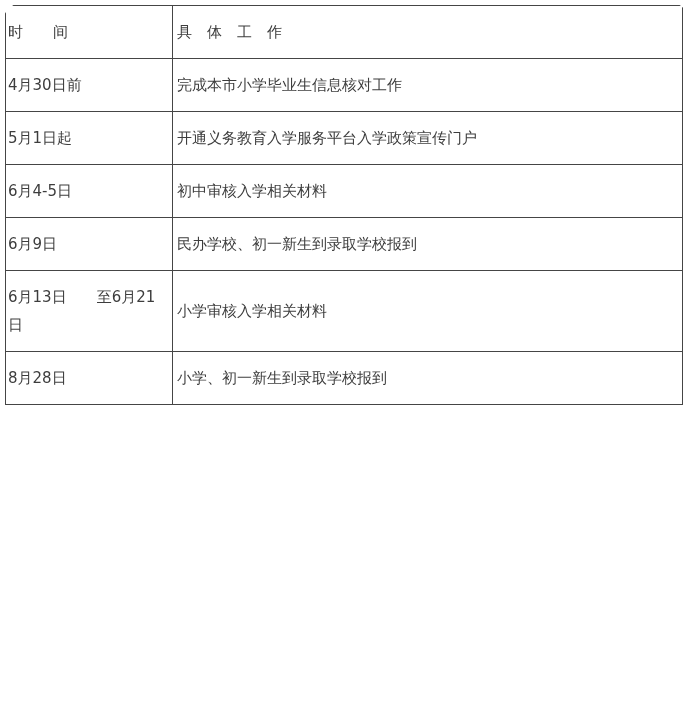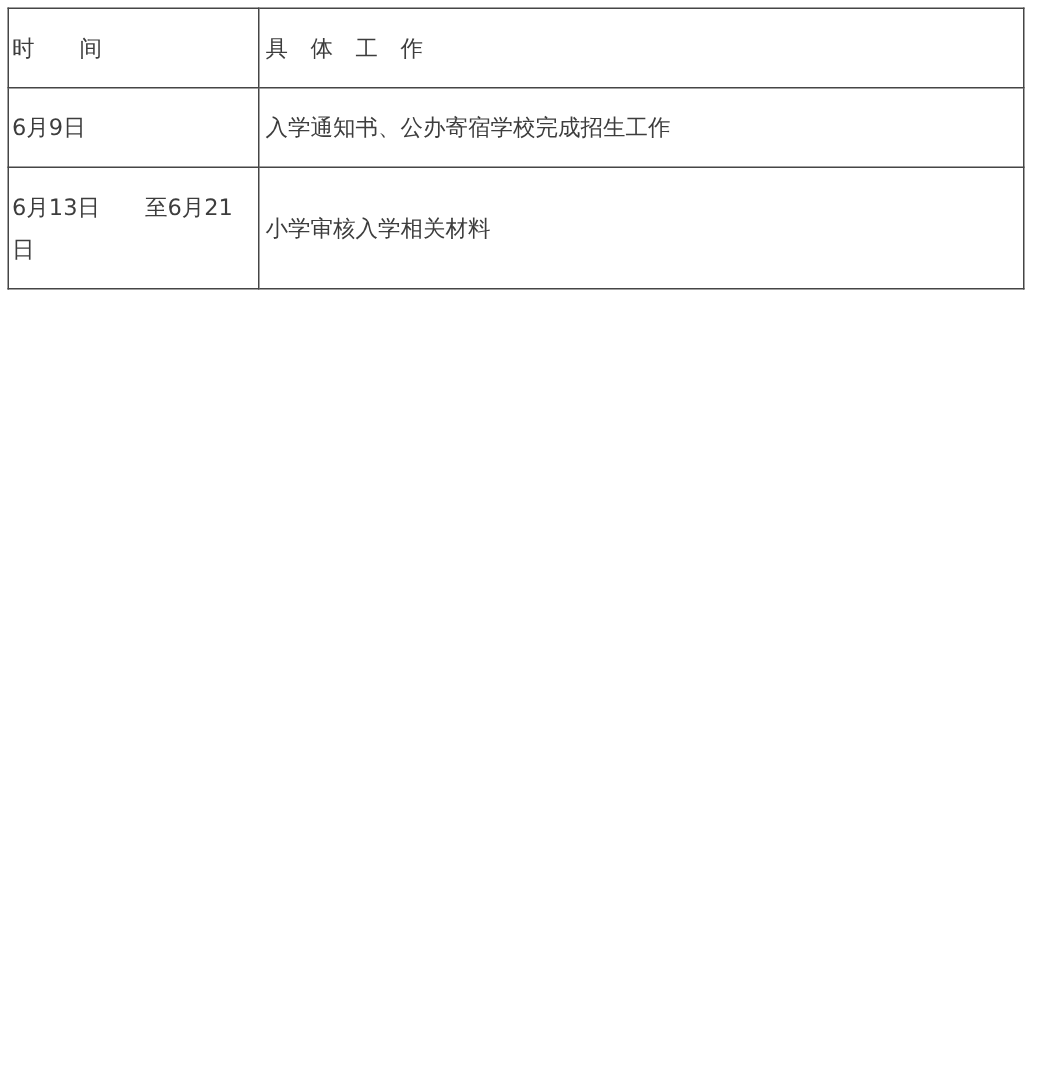--- a/index.html
+++ b/index.html
@@ -8,20 +8,21 @@
     padding: 0;
     background: #ffffff;
     font-family: "DejaVu Sans", "Liberation Sans", sans-serif;
   }
   .page {
     width: 693px;
     height: 721px;
     padding: 5px 11px 4px 5px;
     background: #ffffff;
     overflow: hidden;
+    border-radius: 30px;
   }
   table.schedule {
     border-collapse: collapse;
     width: 677px;
     table-layout: fixed;
   }
   table.schedule th,
   table.schedule td {
     border: 1px solid #454545;
     color: #3d3d3d;
@@ -52,22 +53,38 @@
       <col class="col-work">
     </colgroup>
     <thead>
       <tr>
         <th class="cell-time">时　　间</th>
         <th class="cell-work">具　体　工　作</th>
       </tr>
     </thead>
     <tbody>
       <tr>
+        <td class="cell-time">4月30日前</td>
+        <td class="cell-work">完成本市小学毕业生信息核对工作</td>
+      </tr>
+      <tr>
+        <td class="cell-time">5月1日起</td>
+        <td class="cell-work">开通义务教育入学服务平台入学政策宣传门户</td>
+      </tr>
+      <tr>
+        <td class="cell-time">6月4-5日</td>
+        <td class="cell-work">初中审核入学相关材料</td>
+      </tr>
+      <tr>
         <td class="cell-time">6月9日</td>
-        <td class="cell-work">入学通知书、公办寄宿学校完成招生工作</td>
+        <td class="cell-work">民办学校、初一新生到录取学校报到</td>
       </tr>
       <tr>
         <td class="cell-time">6月13日　　至6月21日</td>
         <td class="cell-work">小学审核入学相关材料</td>
+      </tr>
+      <tr>
+        <td class="cell-time">8月28日</td>
+        <td class="cell-work">小学、初一新生到录取学校报到</td>
       </tr>
     </tbody>
   </table>
 </div>
 
 </body></html>

